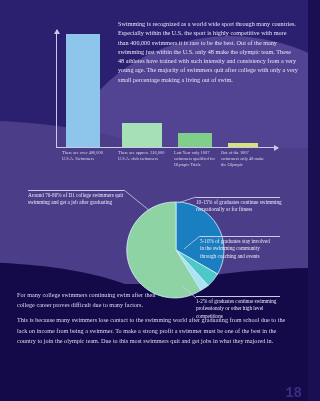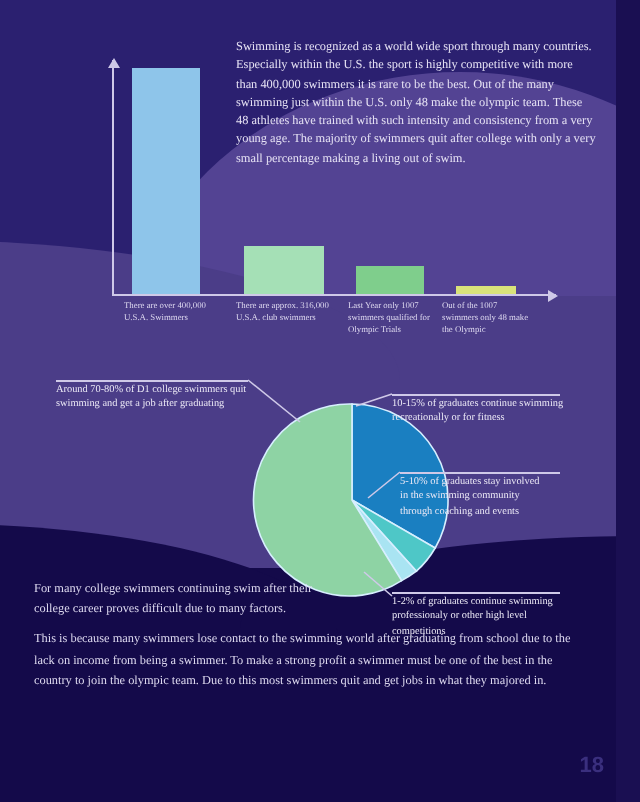--- a/index.html
+++ b/index.html
@@ -152,25 +152,25 @@
     left: 17px; top: 290px;
     width: 270px;
     font-size: 6.2px;
     line-height: 10.2px;
     color: #dedaf0;
   }
 
   
   .page-num {
     position: absolute;
-    right: 6px; bottom: 12px;
-    font-size: 11px;
+    right: 6px; bottom: 0;
+    font-size: 14px;
     font-weight: bold;
     color: #3a2f7e;
-    font-family: Liberation Sans, sans-serif;
+    font-family: Liberation Mono, monospace;
   }
 </style>
 </head>
 <body>
 
 <div id="page">
 
   <div class="bg-top"></div>
   <div class="bg-blob"></div>
   <div class="bg-mid"></div>

